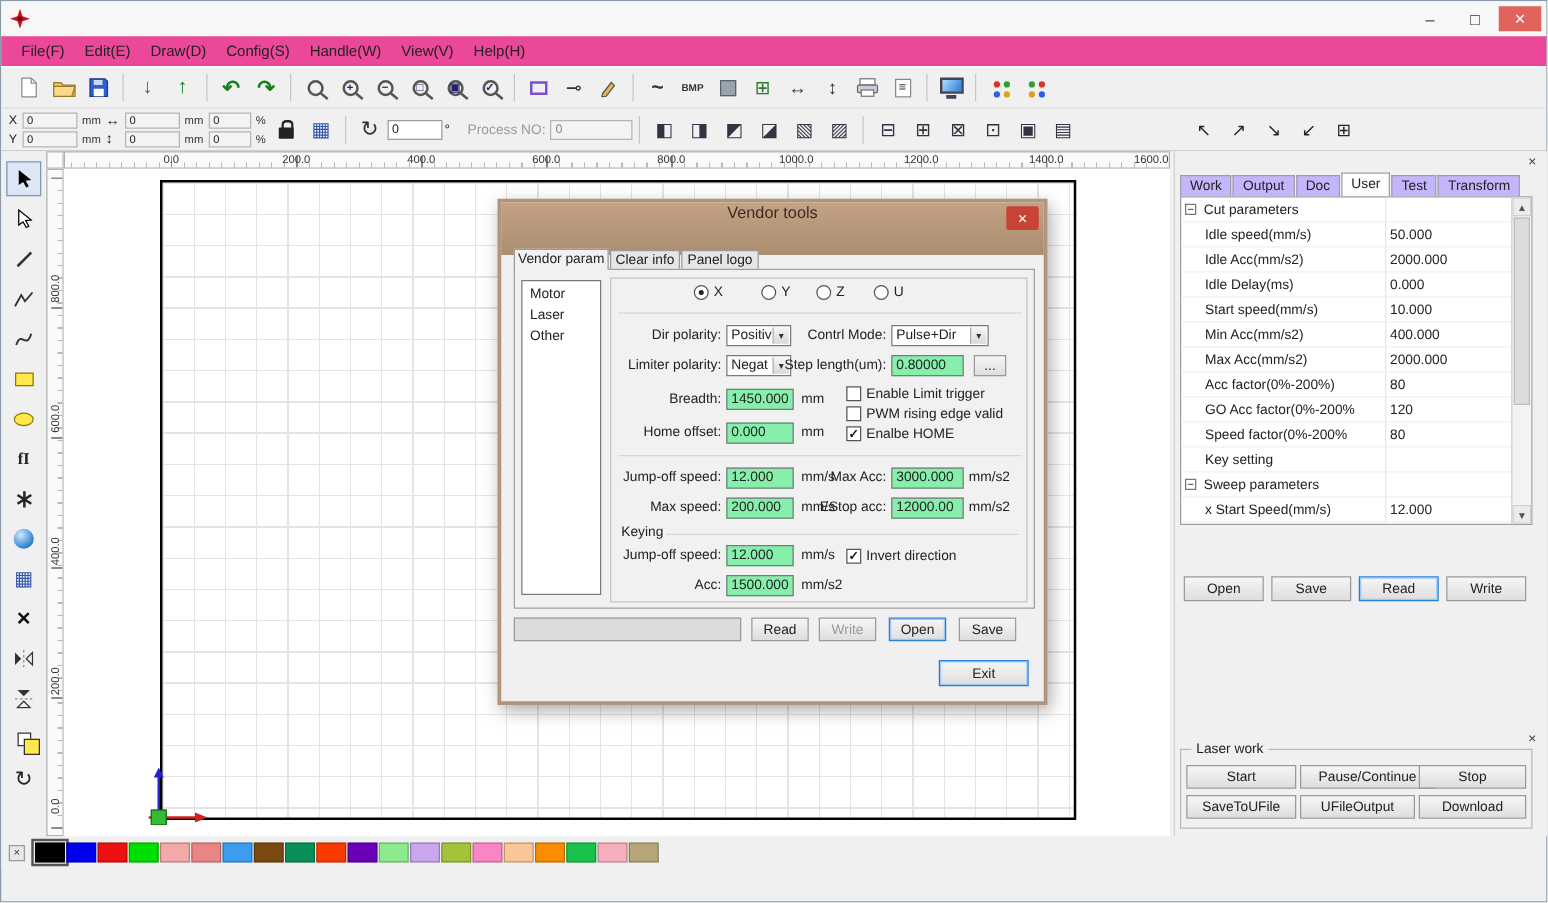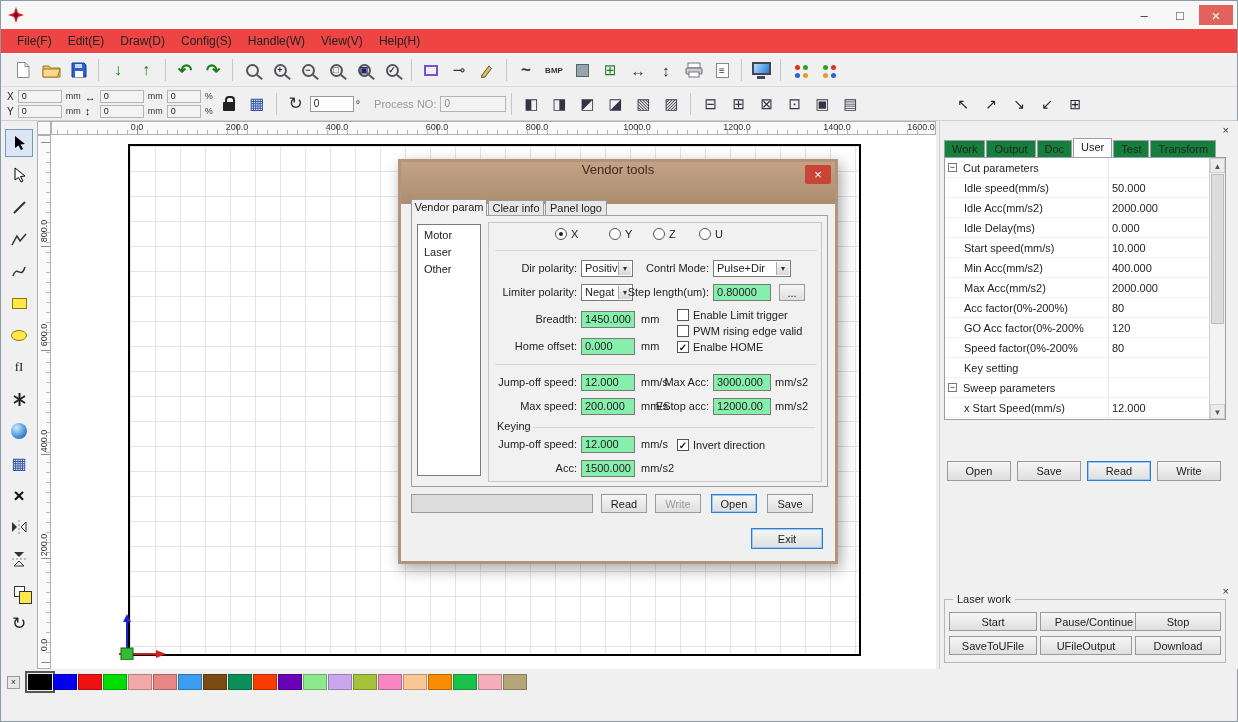--- a/index.html
+++ b/index.html
@@ -6,21 +6,21 @@
   html,body{width:1238px;height:722px;overflow:hidden}
   body{font-family:"Liberation Sans",sans-serif;font-size:12px;background:#f0f0f0;color:#222}
   #app{position:relative;width:1238px;height:722px;background:#f0f0f0;border:1px solid #8a9aa8}
   
   .titlebar{position:absolute;left:0;top:0;right:0;height:28px;background:#f7f7f7;display:flex;align-items:center;padding:0 4px}
   .applogo{width:22px;height:22px;display:flex;align-items:center;justify-content:center}
   .tb-spacer{flex:1}
   .win-btn{width:34px;height:20px;display:flex;align-items:center;justify-content:center;font-size:13px;color:#333;margin-left:2px;cursor:default}
   .win-btn.close{background:#e0635c;color:#fff;font-size:15px}
   
-  .menubar{position:absolute;left:0;top:28px;right:0;height:24px;display:flex;align-items:center;padding-left:8px;background:#ef4444}
+  .menubar{position:absolute;left:0;top:28px;right:0;height:24px;display:flex;align-items:center;padding-left:8px;background:#ec4899}
   .menu-item{padding:3px 8px;font-size:12px}
   
   .toolbar1{position:absolute;left:0;top:52px;right:0;height:34px;background:#f0f0f0;border-top:1px solid #fff;border-bottom:1px solid #dcdcdc;display:flex;align-items:center;padding-left:8px}
   .toolbar2{position:absolute;left:0;top:86px;right:0;height:34px;background:#f0f0f0;border-bottom:1px solid #cfcfcf;display:flex;align-items:center;padding-left:4px}
   .tbtn{width:26px;height:26px;display:flex;align-items:center;justify-content:center;margin:0 1px;font-size:15px;color:#333}
   .sep{width:1px;height:22px;background:#c6c6c6;margin:0 5px}
   .garrow{color:#1b7f1b;font-weight:bold;font-size:16px}
   .uarrow{color:#1b7f1b;font-weight:bold;font-size:17px}
   .mag{position:relative;width:13px;height:13px;border:2px solid #555;border-radius:50%;display:flex;align-items:center;justify-content:center}
   .mag::after{content:"";position:absolute;width:7px;height:2px;background:#555;right:-6px;bottom:-3px;transform:rotate(40deg)}
@@ -50,21 +50,21 @@
   .corner-cluster .tbtn{font-size:14px;color:#223}
   
   .left-toolbar{position:absolute;left:0;top:120px;width:36px;height:548px;background:#f0f0f0;display:flex;flex-direction:column;align-items:center;padding-top:8px;gap:4px}
   .ltool{width:28px;height:28px;display:flex;align-items:center;justify-content:center;border:1px solid transparent;font-size:15px;color:#222}
   .ltool.active{background:#dce6f4;border:1px solid #7a96b8}
   .sphere{width:16px;height:16px;border-radius:50%;background:radial-gradient(circle at 35% 30%,#cfeaff,#2f7fd0 70%,#174a80)}
   .offset-ic{position:relative;width:11px;height:11px;border:1px solid #333;background:#fff}
   .offset-ic::after{content:"";position:absolute;left:4px;top:4px;width:11px;height:11px;border:1px solid #333;background:#ffe84a}
   .bigx{font-size:19px;font-weight:bold;color:#111;line-height:1}
   .gridg{color:#3355aa;font-size:16px}
-  .textg{font-size:13px;font-weight:normal;font-family:"Liberation Serif",serif}
+  .textg{font-size:13px;font-weight:bold;font-family:"Liberation Serif",serif}
   
   .ruler-corner{position:absolute;left:36px;top:120px;width:14px;height:14px;background:#fafafa;border:1px solid #b0b0b0}
   .h-ruler{position:absolute;left:50px;top:120px;width:885px;height:14px;background-color:#fafafa;border:1px solid #b0b0b0;overflow:hidden;
     background-image:repeating-linear-gradient(90deg,#8a8a8a 0 1px,transparent 1px 100px),repeating-linear-gradient(90deg,#b8b8b8 0 1px,transparent 1px 10px);
     background-repeat:no-repeat,no-repeat;background-size:100% 9px,100% 4px;background-position:-15px bottom,-15px bottom}
   .h-ruler span{position:absolute;top:0;width:28px;text-align:center;font-size:9px;color:#333}
   .v-ruler{position:absolute;left:36px;top:134px;width:14px;height:534px;background-color:#fafafa;border:1px solid #b0b0b0;overflow:hidden;
     background-image:repeating-linear-gradient(180deg,#8a8a8a 0 1px,transparent 1px 104px),repeating-linear-gradient(180deg,#b8b8b8 0 1px,transparent 1px 10px);
     background-repeat:no-repeat,no-repeat;background-size:9px 100%,4px 100%;background-position:right 6px,right 6px}
   .v-ruler span{position:absolute;left:1px;width:34px;font-size:9px;color:#333;transform:rotate(-90deg);transform-origin:0 0;text-align:center}
@@ -94,21 +94,21 @@
   .dcheck{position:absolute;display:flex;align-items:center;gap:4px;font-size:11px;height:14px}
   .cbox{width:12px;height:12px;border:1px solid #555;background:#fff;font-size:10px;line-height:11px;text-align:center;font-weight:bold;color:#111}
   .btn{display:flex;align-items:center;justify-content:center;font-size:11px;background:linear-gradient(#f6f6f6,#dedede);border:1px solid #9a9a9a;color:#222}
   .btn.focus{border:1px solid #2a7fd4;box-shadow:inset 0 0 0 1px #9cc9ef}
   .btn.disabled{color:#9a9a9a}
   .dfile{position:absolute;left:10px;top:332px;width:182px;height:19px;background:#dcdcdc;border:1px solid #9a9a9a}
   
   .right-panel{position:absolute;left:938px;top:120px;width:300px;height:548px;background:#f0f0f0;border-left:1px solid #d0d0d0}
   .rp-close{position:absolute;right:10px;top:3px;font-size:11px;color:#333}
   .rtabs{position:absolute;left:4px;top:18px;height:18px;display:flex;align-items:flex-end}
-  .rtab{height:17px;line-height:16px;padding:0 7px;font-size:11px;border:1px solid #9aa0a6;border-bottom:none;background:#15803d;margin-right:1px}
+  .rtab{height:17px;line-height:16px;padding:0 7px;font-size:11px;border:1px solid #9aa0a6;border-bottom:none;background:#c4b5fd;margin-right:1px}
   .rtab.active{background:#fdfdfd;height:19px}
   .ttable{position:absolute;left:4px;top:36px;width:282px;height:263px;background:#fff;border:1px solid #9aa0a6;overflow:hidden}
   .colline{position:absolute;left:163px;top:0;bottom:0;width:1px;background:#e6e6e6}
   .trow{position:relative;height:20px;border-bottom:1px solid #f0f0f0;display:flex;align-items:center;width:266px}
   .tminus{width:9px;height:9px;border:1px solid #777;margin-left:3px;font-size:9px;line-height:7px;text-align:center;background:#fff;color:#111}
   .tlabel{margin-left:6px;font-size:11px;white-space:nowrap}
   .tlabel.indent{margin-left:19px}
   .tval{position:absolute;left:167px;font-size:11px}
   .vscroll{position:absolute;right:0;top:0;bottom:0;width:16px;background:#f3f3f3;border-left:1px solid #d0d0d0}
   .varrow{position:absolute;left:0;width:15px;height:15px;font-size:8px;text-align:center;line-height:15px;color:#555;background:#ececec;border:1px solid #d0d0d0}

